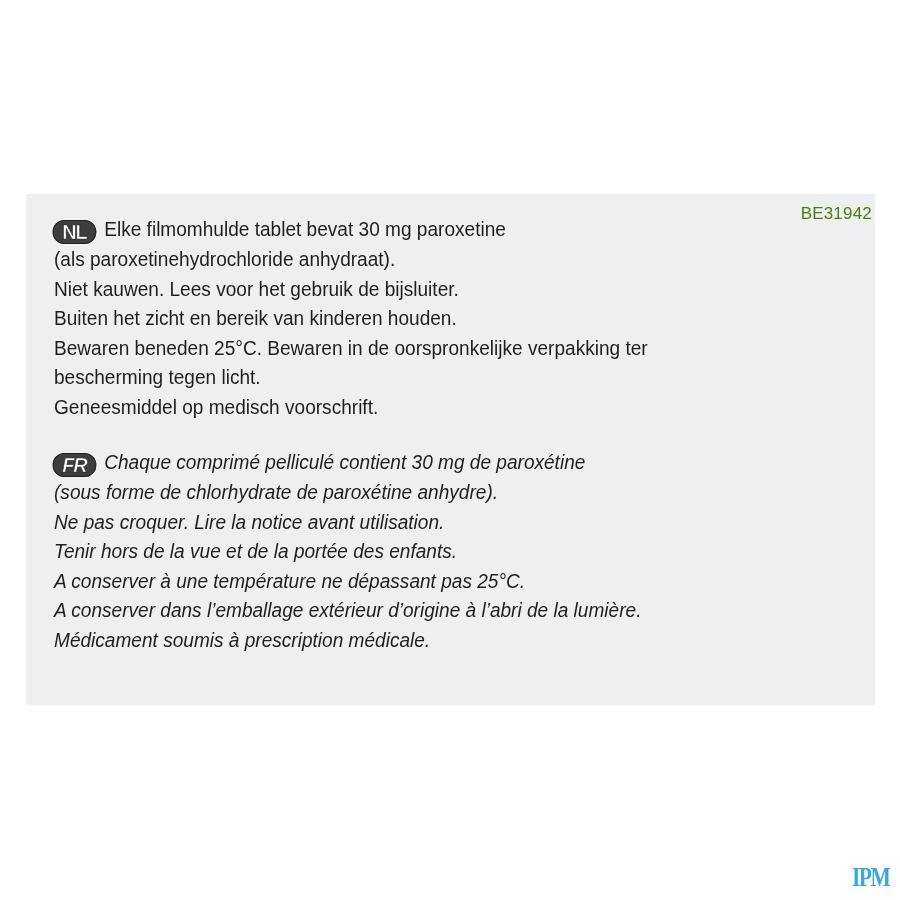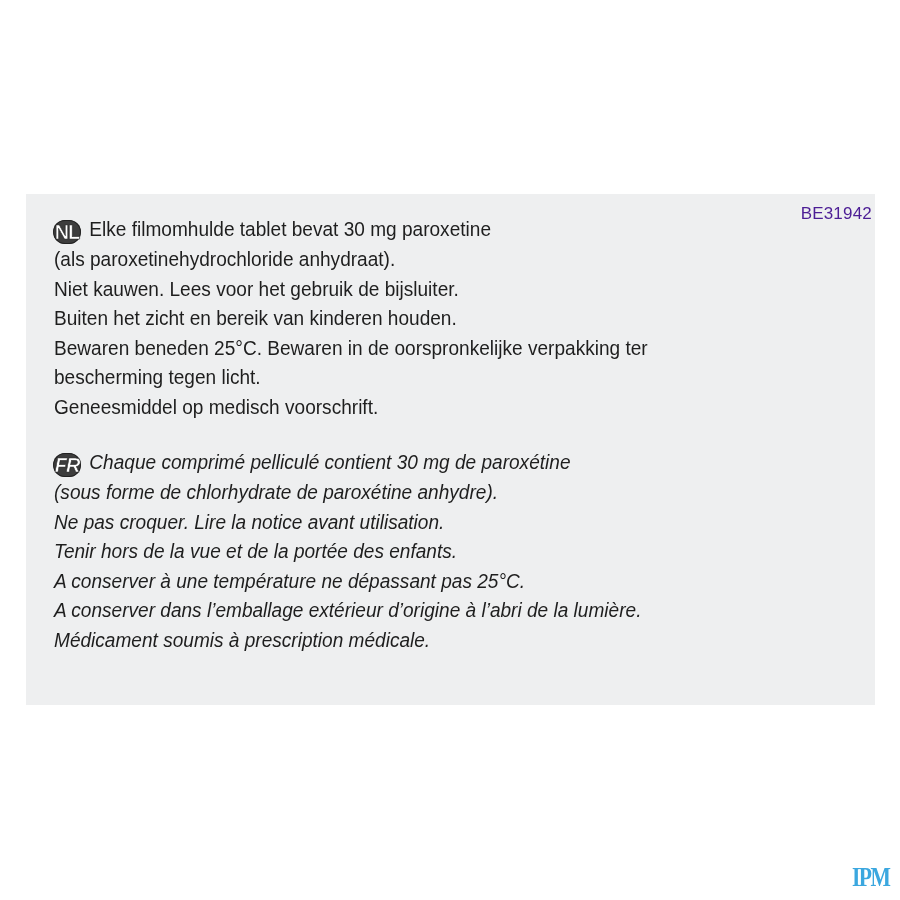--- a/index.html
+++ b/index.html
@@ -5,29 +5,29 @@
     html, body { margin: 0; padding: 0; }
     body {
       width: 900px; height: 900px; background: #ffffff; position: relative; overflow: hidden;
       font-family: "Liberation Sans", "DejaVu Sans", sans-serif;
     }
     .panel {
       position: absolute; left: 26px; top: 194px; width: 849px; height: 511px;
       background: #eeeff0;
     }
     .ref {
-      position: absolute; right: 3px; top: 10px; font-size: 17px; color: #4c1d95;
+      position: absolute; right: 3px; top: 10px; font-size: 17px; color: #4d7c0f;
       letter-spacing: 0.2px;
     }
     .block { position: absolute; left: 28px; color: #1e1e1e; font-size: 20.5px; line-height: 29.5px; }
     .block.nl { top: 20px; }
     .block.fr { top: 253px; font-style: italic; }
     .line { white-space: nowrap; transform: scaleX(0.93); transform-origin: left center; }
     .badge {
-      display: inline-block; width: 28px; height: 24px; border-radius: 12px;
+      display: inline-block; width: 44px; height: 24px; border-radius: 12px;
       background: #3d3d3d; color: #ffffff; text-align: center; font-weight: bold;
       font-size: 20px; line-height: 24px; vertical-align: -3px; margin-right: 10px;
       letter-spacing: -1px;
       -webkit-text-stroke: 0.6px #3d3d3d;
       text-shadow: 0 0 1px #000;
       box-shadow: inset 0 0 0 1px #222;
       transform: scaleX(1.07);
     }
     .badge span { color: #ffffff; }
     .logo {

